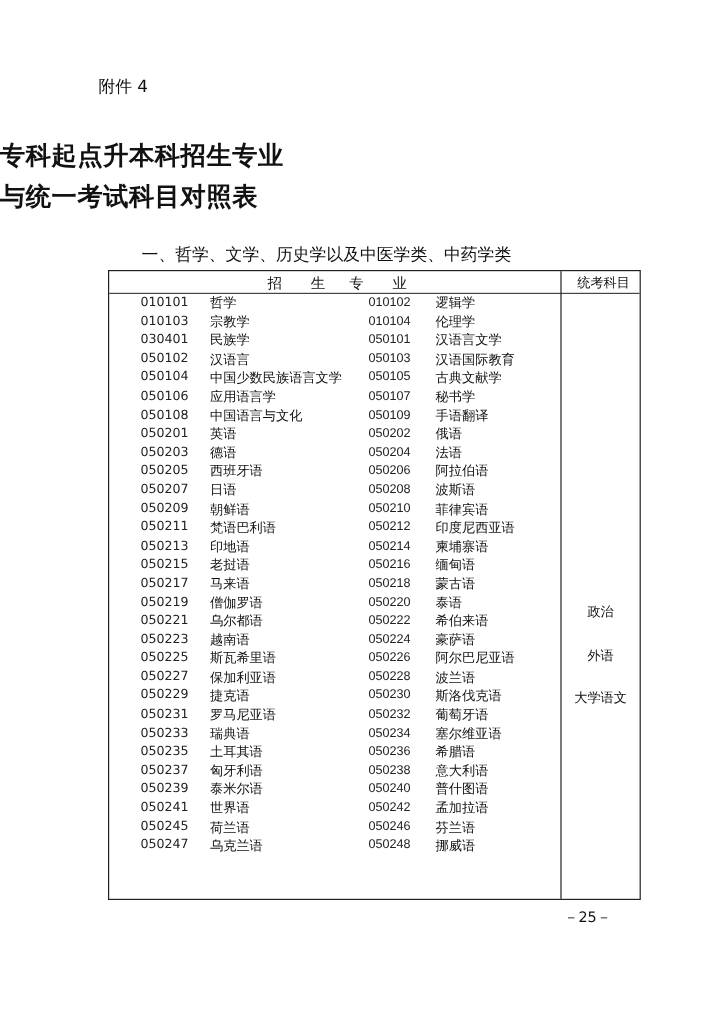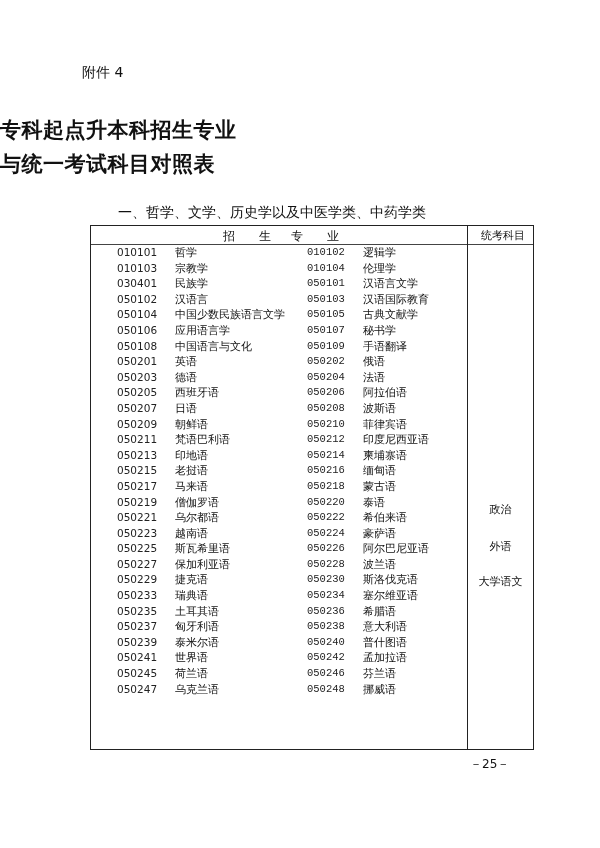--- a/index.html
+++ b/index.html
@@ -42,21 +42,21 @@
   }
   .rows {
     position: absolute; left: 16px; top: 19px; width: 376px;
   }
   .row {
     position: relative; height: 15.6px; font-size: 11px; line-height: 15.6px;
   }
   .row span { position: absolute; top: 0; white-space: nowrap; }
   .c1 { left: 10px; font-family: "DejaVu Sans", "Liberation Sans", sans-serif; font-size: 10.5px; color:#222; }
   .n1 { left: 68px; }
-  .c2 { left: 200px; font-family: Liberation Mono, monospace; font-size: 10.5px; color:#222; }
+  .c2 { left: 200px; font-family: Liberation Sans, sans-serif; font-size: 10.5px; color:#222; }
   .n2 { left: 256px; }
   .exam {
     position: absolute; left: 377px; width: 65px; text-align: center; font-size: 11px;
   }
   .page-num {
     position: absolute; left: 470px; top: 756px; font-size: 12px;
     font-family: "DejaVu Sans", "Liberation Sans", sans-serif;
   }
 </style>
 </head>
@@ -204,20 +204,26 @@
         <span class="c2">050228</span>
         <span class="n2">波兰语</span>
       </div>
       <div class="row">
         <span class="c1">050229</span>
         <span class="n1">捷克语</span>
         <span class="c2">050230</span>
         <span class="n2">斯洛伐克语</span>
       </div>
       <div class="row">
+        <span class="c1">050231</span>
+        <span class="n1">罗马尼亚语</span>
+        <span class="c2">050232</span>
+        <span class="n2">葡萄牙语</span>
+      </div>
+      <div class="row">
         <span class="c1">050233</span>
         <span class="n1">瑞典语</span>
         <span class="c2">050234</span>
         <span class="n2">塞尔维亚语</span>
       </div>
       <div class="row">
         <span class="c1">050235</span>
         <span class="n1">土耳其语</span>
         <span class="c2">050236</span>
         <span class="n2">希腊语</span>

